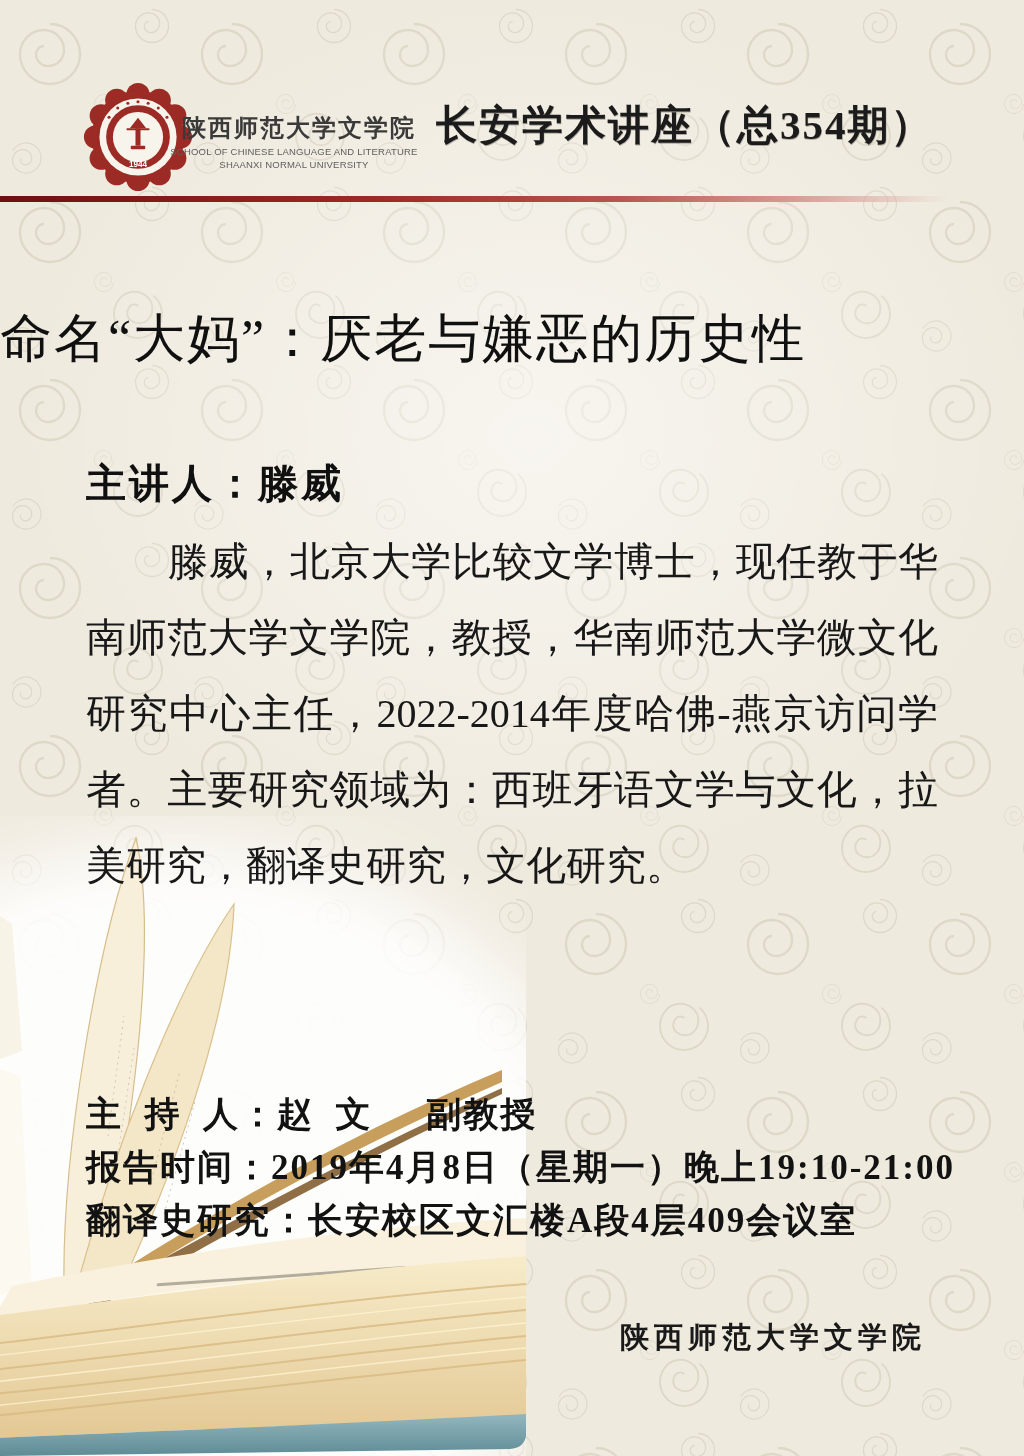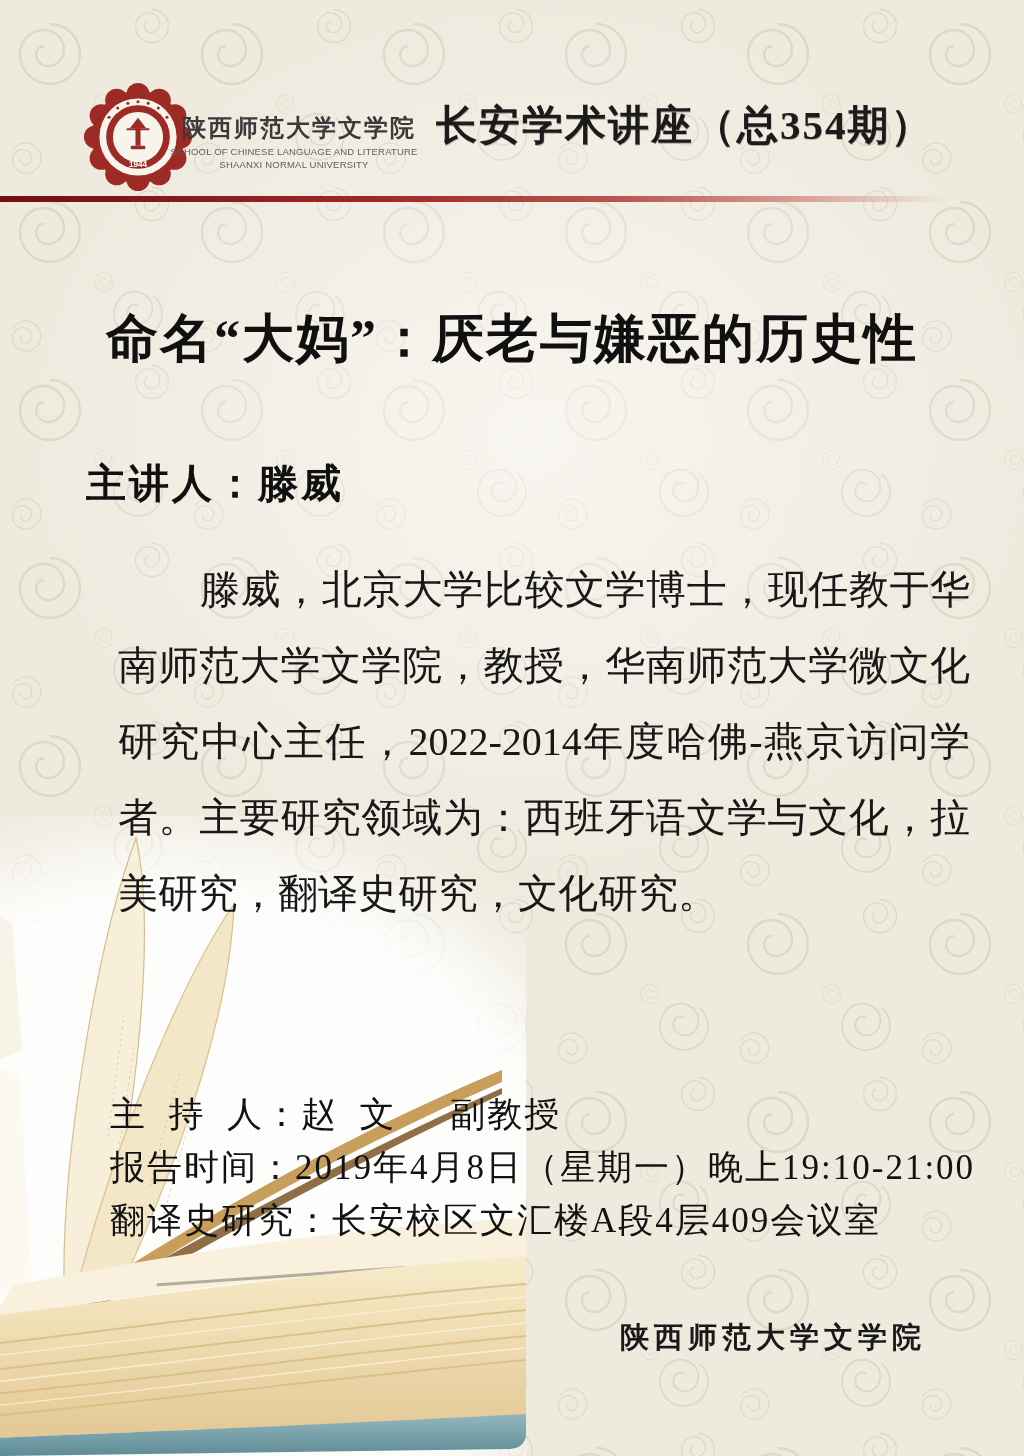--- a/index.html
+++ b/index.html
@@ -33,34 +33,34 @@
     font-size:41px;font-weight:900;color:#1b1b1b;letter-spacing:2px;
     text-shadow:0.6px 0.6px 0 rgba(60,50,40,0.35);
   }
   .red-line{
     position:absolute;left:0;top:196px;width:950px;height:6px;
     background:linear-gradient(to right,#6e0f11,#9e2a26 40%,#b85550 65%,#d9a29a 85%,rgba(216,170,160,0.12) 98%,rgba(216,170,160,0));
   }
 
   
   .main-title{
-    position:absolute;left:0;top:304px;width:100%;text-align:center;
-    font-size:52px;font-weight:700;letter-spacing:2px;color:#101010;white-space:nowrap;
+    position:absolute;left:0;top:304px;width:100%;
+    font-size:52px;font-weight:400;letter-spacing:2px;color:#101010;white-space:nowrap;
   }
   .speaker{
     position:absolute;left:86px;top:456px;
     font-size:40px;font-weight:900;color:#101010;letter-spacing:3px;
   }
-  .bio{position:absolute;left:86px;top:552px;width:852px;font-size:40px;color:#181818;margin-left:32px;}
+  .bio{position:absolute;left:86px;top:524px;width:852px;font-size:40px;color:#181818;}
   .bio-line{line-height:76px;text-align:justify;text-align-last:justify;}
   .bio-line.first{text-indent:2.05em;}
   .bio-line.last{text-align-last:left;}
 
   
-  .details{position:absolute;left:86px;top:1088px;font-size:35px;font-weight:400;letter-spacing:2px;color:#121212;margin-left:24px;}
+  .details{position:absolute;left:86px;top:1088px;font-size:35px;font-weight:700;letter-spacing:2px;color:#121212;}
   .detail-line{line-height:53px;white-space:pre;}
 
   .signature{
     position:absolute;left:620px;top:1318px;white-space:nowrap;
     font-size:29px;font-weight:700;letter-spacing:5px;color:#191919;
   }
 </style>
 </head>
 <body>
 

